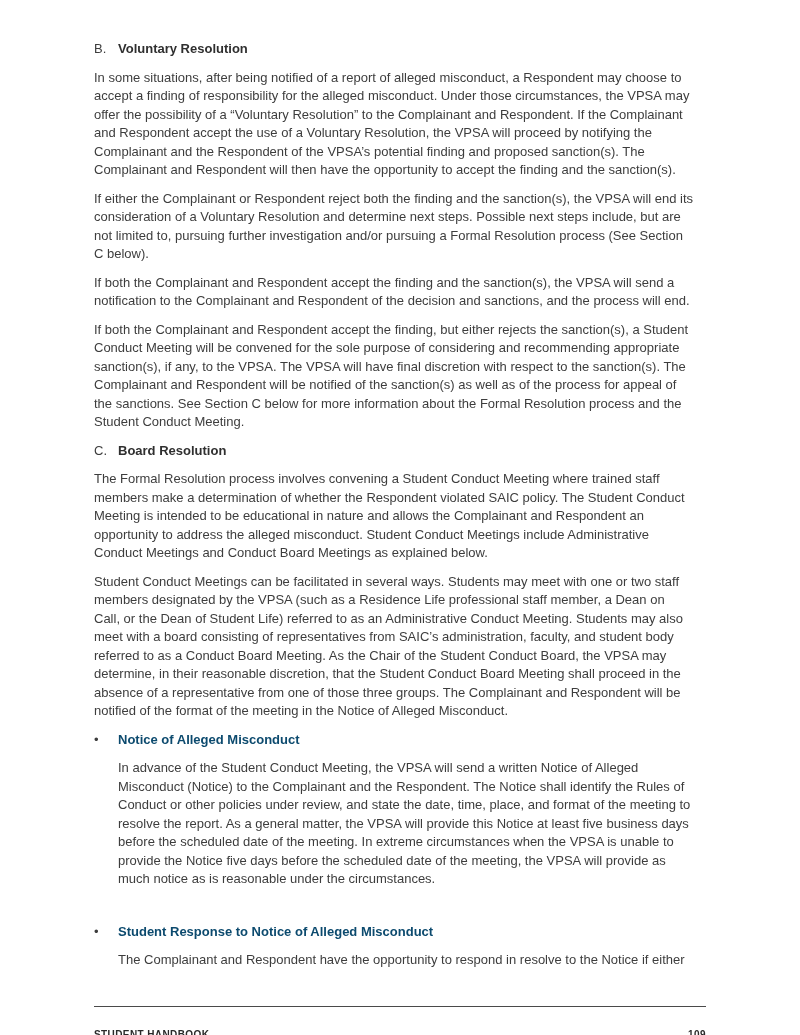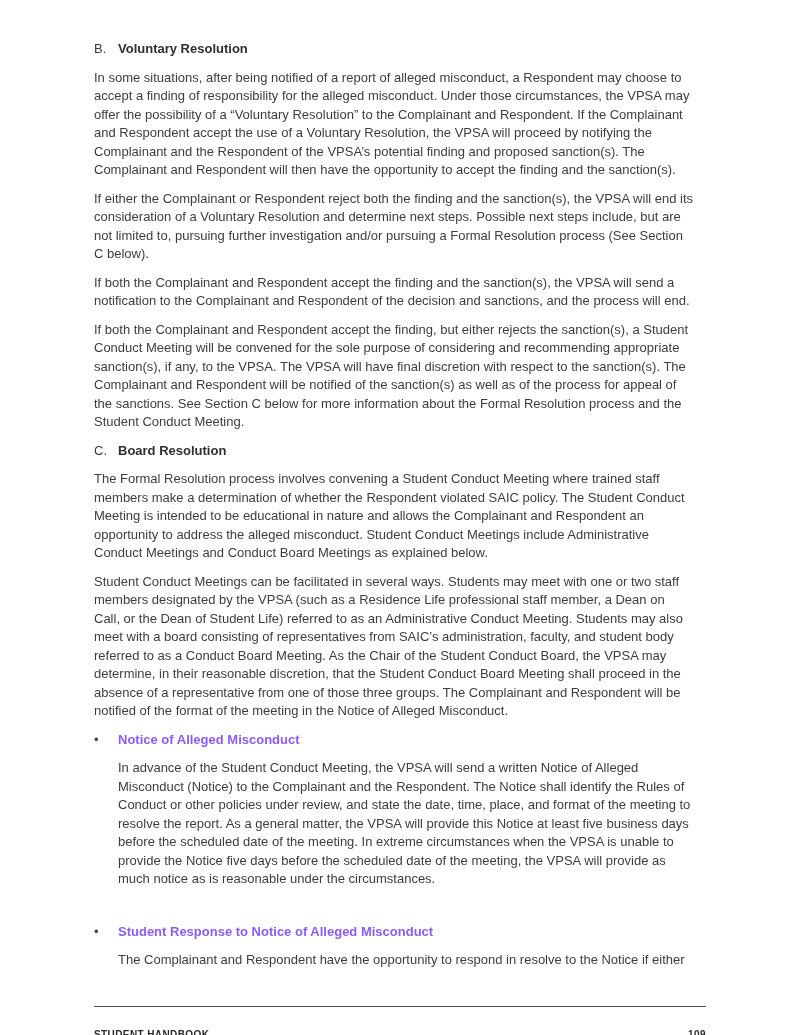--- a/index.html
+++ b/index.html
@@ -49,21 +49,21 @@
     display: flex;
     margin: 0 0 10px 0;
   }
   .b-marker {
     width: 24px;
     flex-shrink: 0;
     font-weight: 400;
   }
   .b-title {
     font-weight: 700;
-    color: #8b5cf6;
+    color: #0c4a6e;
   }
   .gap-lg {
     height: 24px;
   }
   .footer {
     position: absolute;
     left: 94px;
     right: 94px;
     top: 1006px;
     border-top: 1px solid #4a4a4a;

